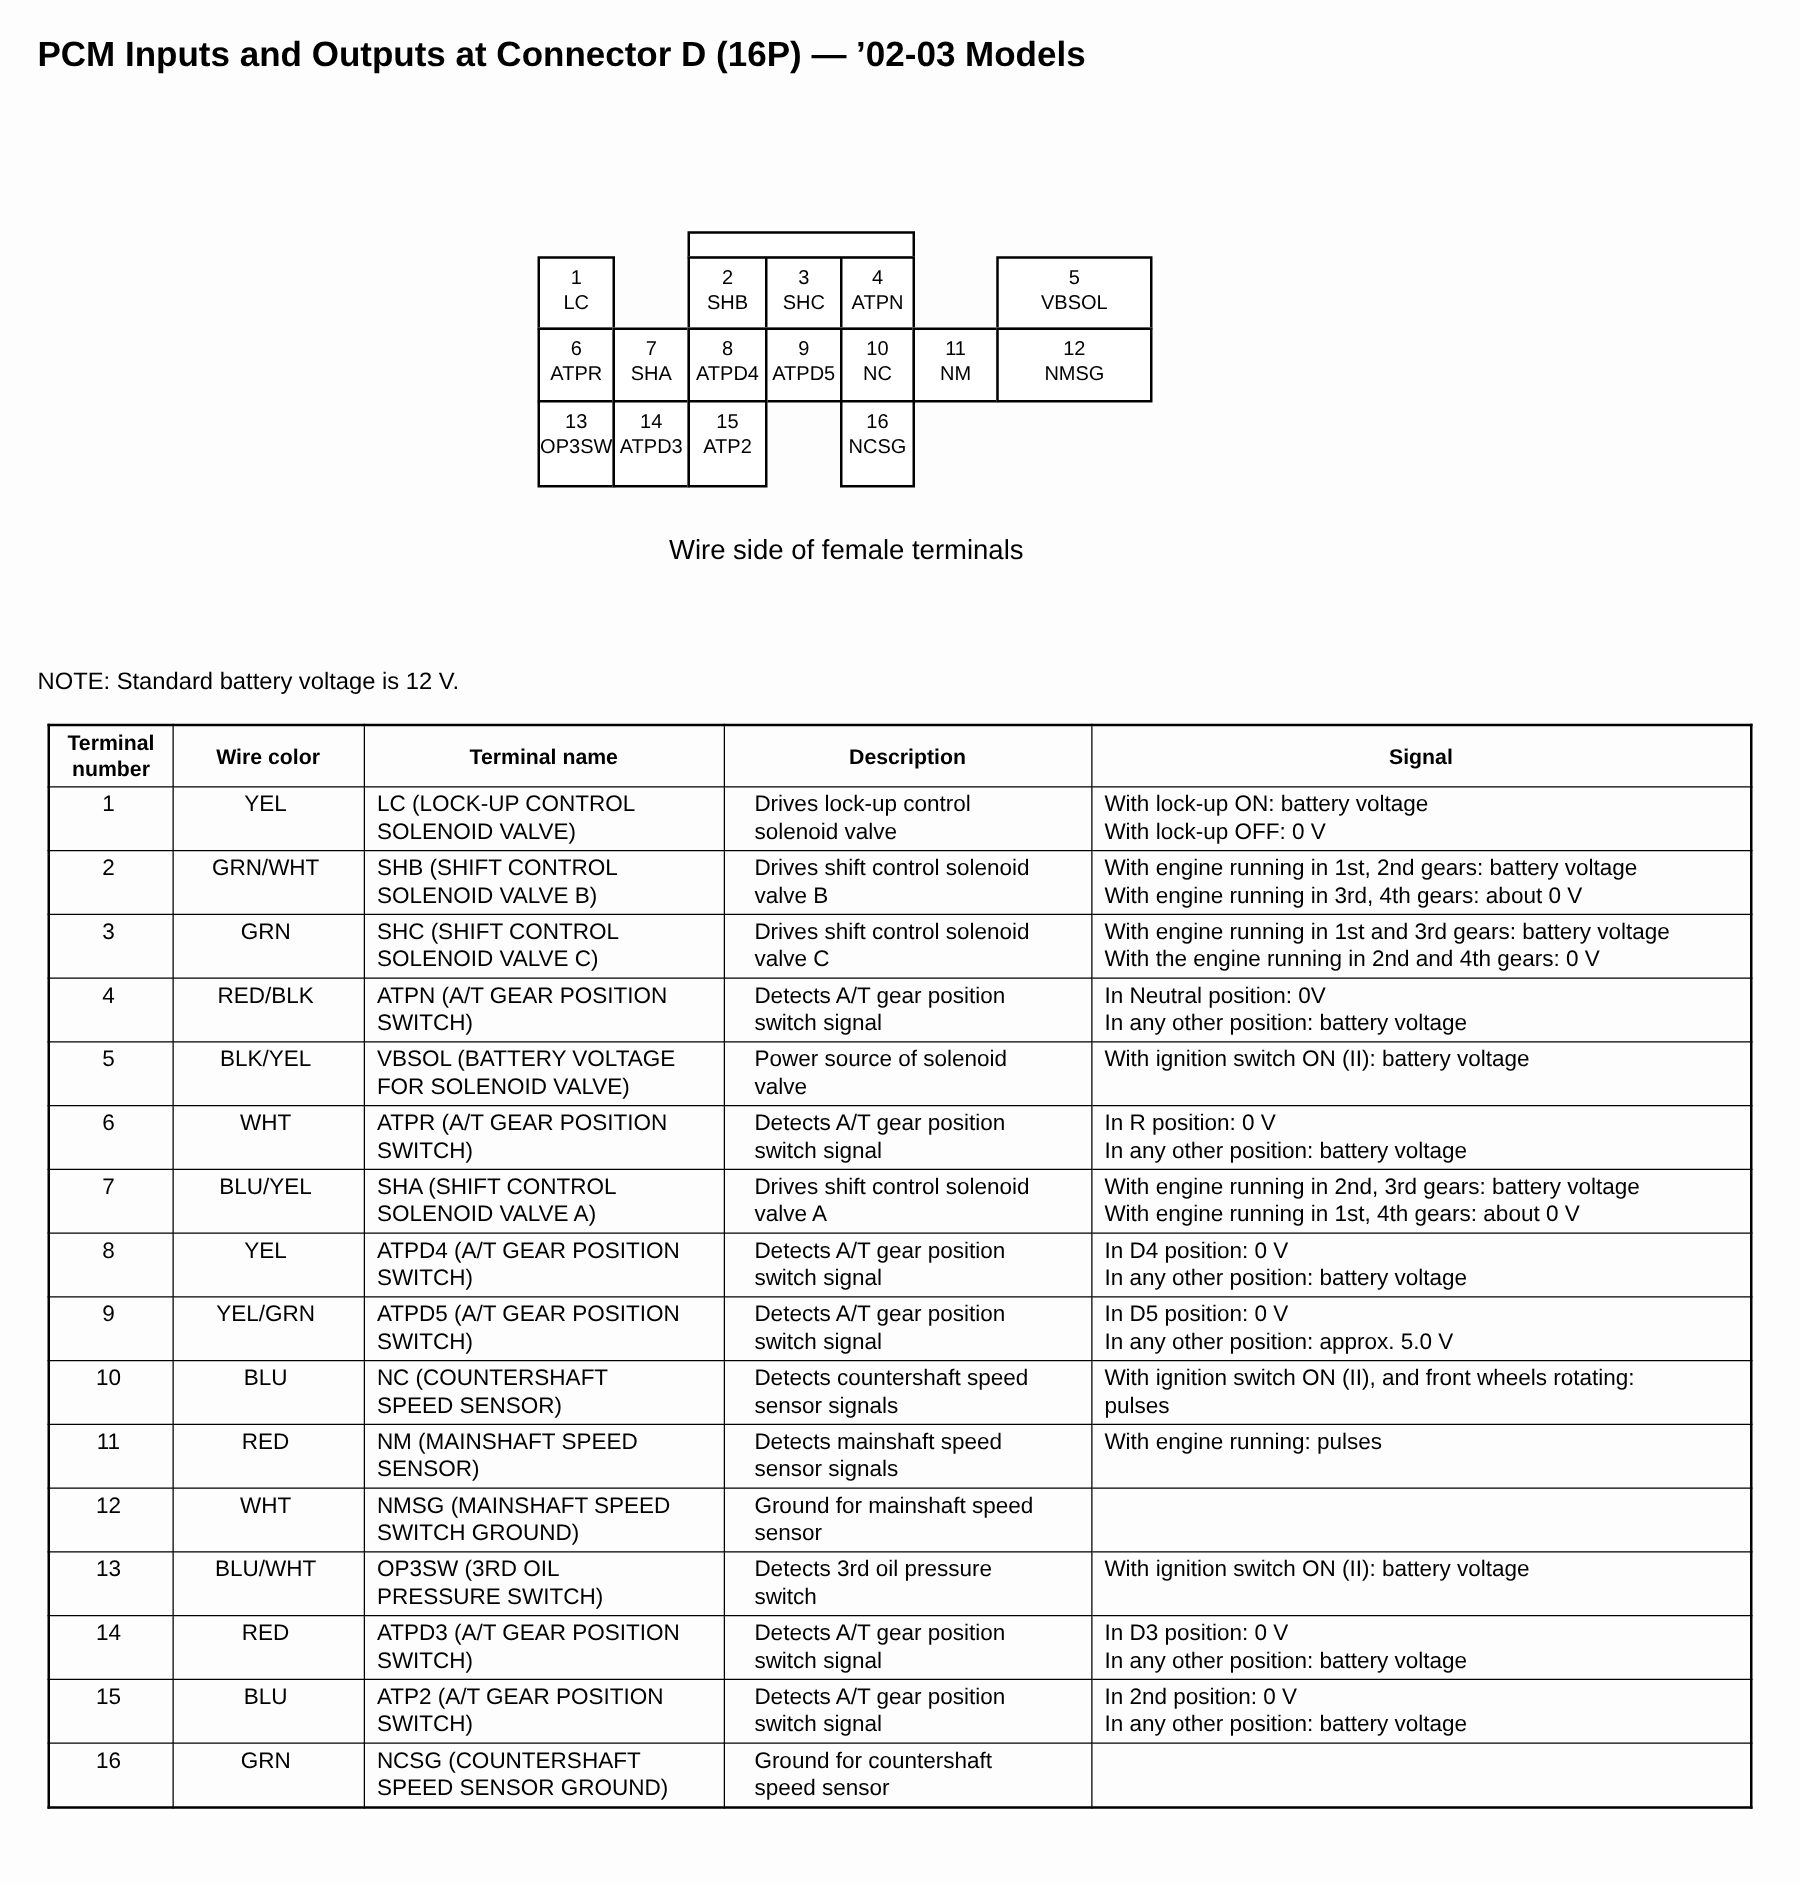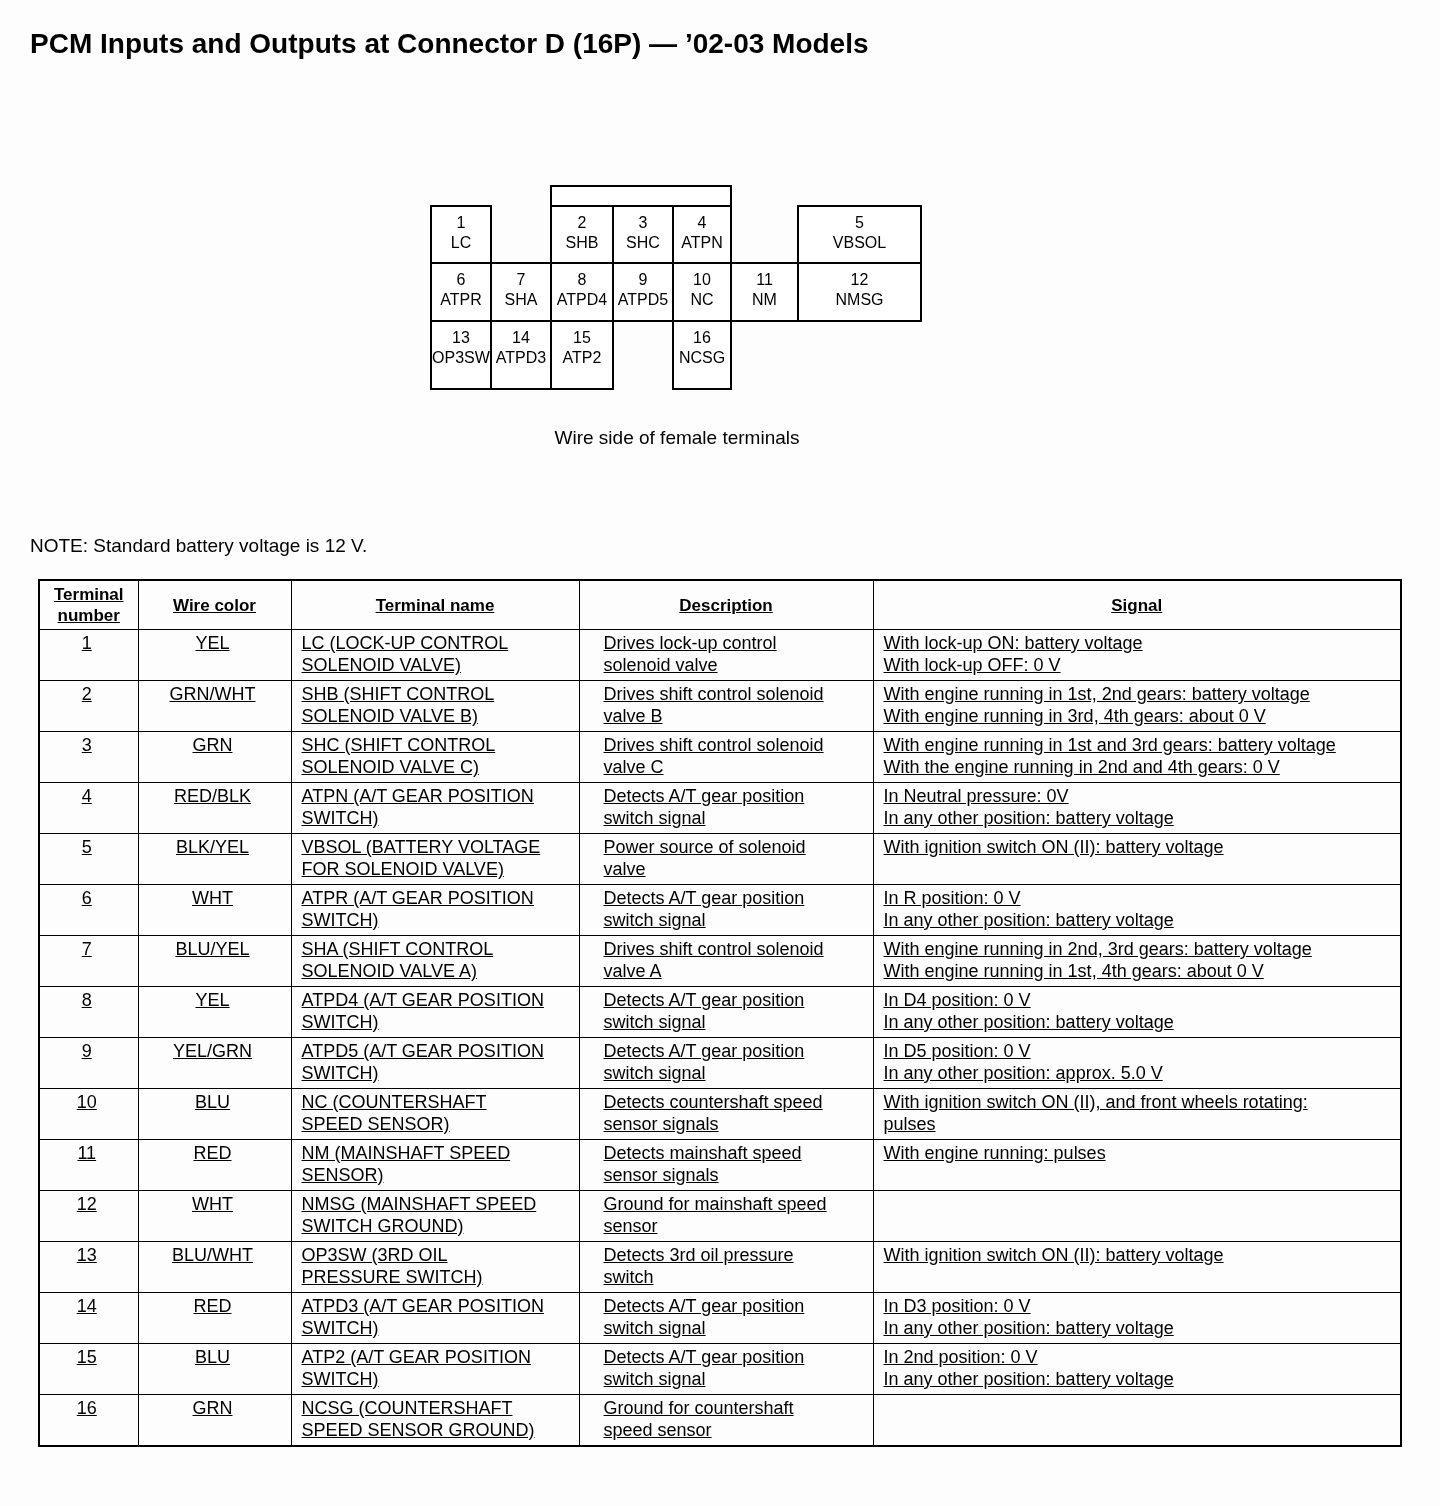--- a/index.html
+++ b/index.html
@@ -14,27 +14,26 @@
   }
   .connector { position:absolute; left:430px; top:185px; width:494px; height:205px; }
   .pin {
     position:absolute; box-sizing:border-box; border:2px solid #000; background:#fff;
     text-align:center; font-size:16px; line-height:20px; padding-top:6px;
   }
   .tab {
     position:absolute; box-sizing:border-box; border:2px solid #000; background:#fff;
     left:120px; top:0; width:182px; height:22px;
   }
-  .caption { position:absolute; left:430px; top:427px; width:494px; text-align:center; font-size:19px; }
+  .caption { position:absolute; left:430px; top:427px; width:494px; text-align:center; font-size:22px; }
   .note { position:absolute; left:30px; top:535px; font-size:19px; }
   table.pintable {
     position:absolute; left:38px; top:579px; width:1362px;
     border-collapse:collapse; table-layout:fixed; font-size:18px;
     border:2.5px solid #000;
-    text-decoration:underline;
   }
   .pintable th, .pintable td {
     border:1.5px solid #000; vertical-align:top;
     padding:2px 8px 4px 10px; line-height:22px;
   }
   .pintable th {
     font-size:17px; text-align:center; vertical-align:middle;
     padding:3px 4px; line-height:21px;
   }
   td.c-num, td.c-wire { text-align:center; padding-left:4px; }
@@ -169,21 +168,21 @@
             <div>With engine running in 1st and 3rd gears: battery voltage</div>
             <div>With the engine running in 2nd and 4th gears: 0 V</div>
           </td>
         </tr>
         <tr>
           <td class="c-num">4</td>
           <td class="c-wire">RED/BLK</td>
           <td class="c-name">ATPN (A/T GEAR POSITION SWITCH)</td>
           <td class="c-desc">Detects A/T gear position switch signal</td>
           <td class="c-sig">
-            <div>In Neutral pressure: 0V</div>
+            <div>In Neutral position: 0V</div>
             <div>In any other position: battery voltage</div>
           </td>
         </tr>
         <tr>
           <td class="c-num">5</td>
           <td class="c-wire">BLK/YEL</td>
           <td class="c-name">VBSOL (BATTERY VOLTAGE FOR SOLENOID VALVE)</td>
           <td class="c-desc">Power source of solenoid valve</td>
           <td class="c-sig">
             <div>With ignition switch ON (II): battery voltage</div>

